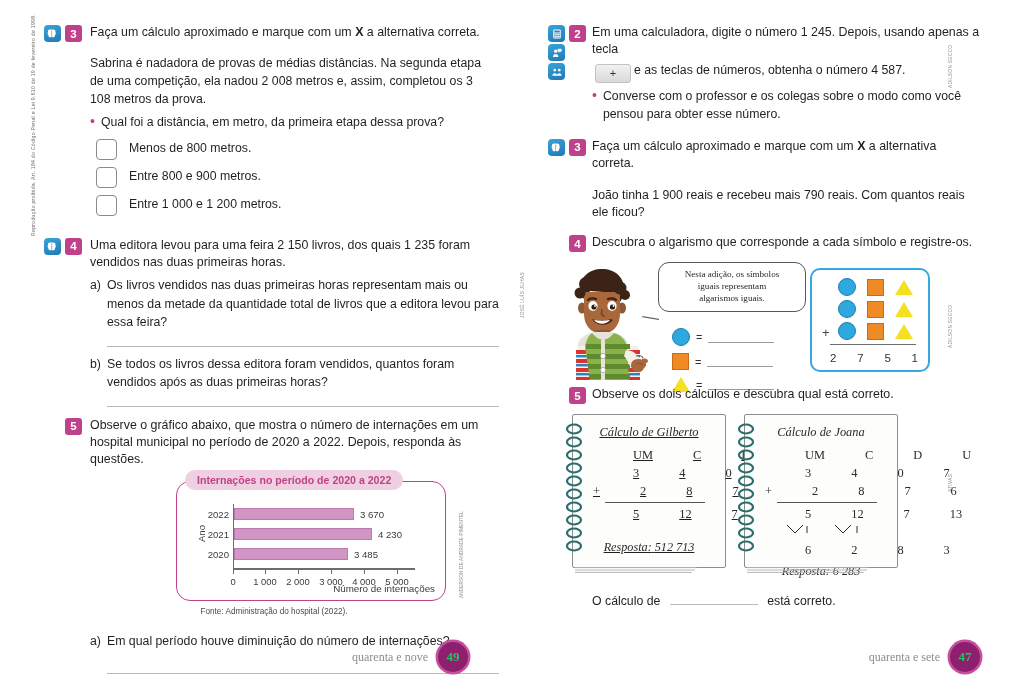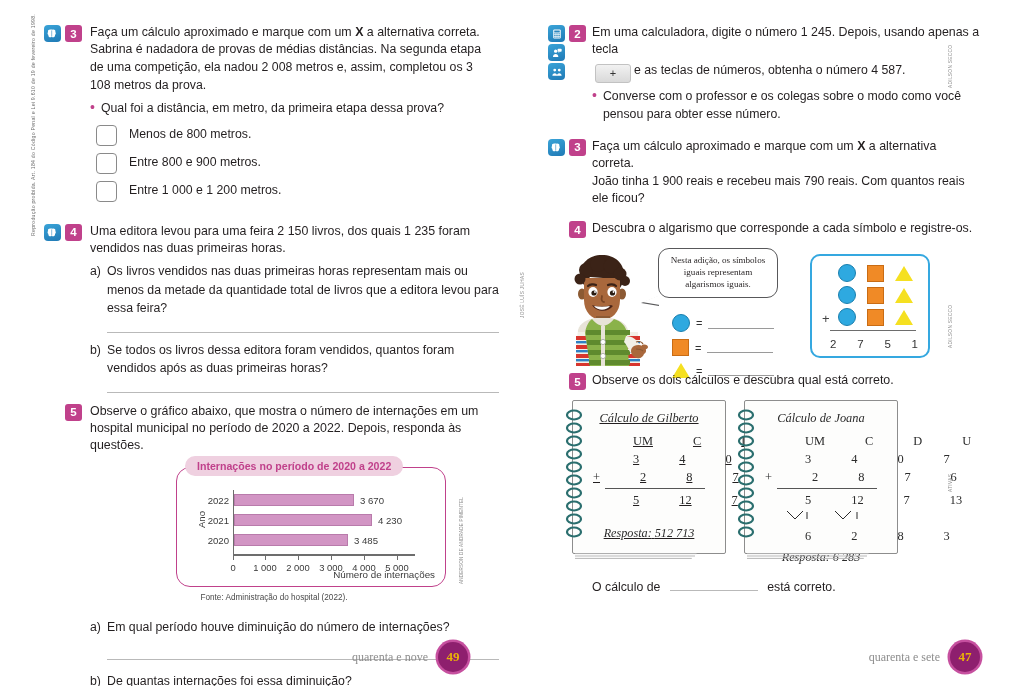--- a/index.html
+++ b/index.html
@@ -37,21 +37,21 @@
     background: #c0418b;
     color: #ffffff; font-weight: bold; font-size: 11.5px;
     display: flex; align-items: center; justify-content: center;
     margin-left: 4px; flex: 0 0 auto;
     font-family: "Liberation Sans", sans-serif;
   }
   .gut-row { display: flex; align-items: flex-start; }
 
   .q-title { font-size: 12.4px; line-height: 1.4; }
   .q-title b { font-weight: bold; }
-  .q-sub { font-size: 12.3px; line-height: 1.45; margin-top: 0; }
+  .q-sub { font-size: 12.3px; line-height: 1.45; margin-top: 14px; }
 
   
   .bullet-line { display: flex; margin-top: 5px; font-size: 12.3px; line-height: 1.45; }
   .bullet-dot {
     color: #c0418b; font-size: 14px; line-height: 1.1;
     margin-right: 6px; flex: 0 0 auto;
   }
 
   
   .alt-list { margin-top: 7px; }
@@ -132,21 +132,21 @@
   }
 
   
   .footer {
     position: absolute; bottom: 14px; right: 44px;
     display: flex; align-items: center; gap: 10px; font-family: Liberation Serif, serif;
   }
   .footer-word { font-size: 12px; color: #8c8c8c; }
   .page-circle {
     width: 30px; height: 30px; border-radius: 50%;
-    background: #8e1f6e; color: #eab308; font-weight: bold; font-size: 13px;
+    background: #8e1f6e; color: #22c55e; font-weight: bold; font-size: 13px;
     display: flex; align-items: center; justify-content: center;
     box-shadow: 0 0 0 2.5px #c6509f;
   }
 
   
   .side-copy {
     position: absolute; left: 30px; top: 236px;
     font-size: 5.2px; color: #6f6f6f; letter-spacing: .25px;
     transform: rotate(-90deg); transform-origin: left top;
     white-space: nowrap; width: 230px;
@@ -165,21 +165,21 @@
     border: 1px solid #c2c2c2; font-size: 11px; color: #333;
     vertical-align: -3px; margin: 0 3px;
   }
 
   
   .ex4-area { position: relative; margin-top: 6px; height: 120px; }
   .boy { position: absolute; left: 8px; top: 2px; }
   .speech {
     position: absolute; left: 110px; top: 0px;
     width: 104px; background: #fff; border: 1.3px solid #58585a;
-    border-radius: 11px; padding: 6px 7px;
+    border-radius: 11px; padding: 6px 21px;
     font-size: 9.1px; line-height: 1.3; text-align: center; color: #231f20;
     font-family: "Liberation Serif", serif;
   }
   .speech:after {
     content: ""; position: absolute; left: -17px; top: 46px;
     width: 0; height: 0;
     border-top: 7px solid transparent;
     border-bottom: 3px solid transparent;
     border-right: 18px solid #fff;
     filter: drop-shadow(-1px 1px 0 #58585a);

